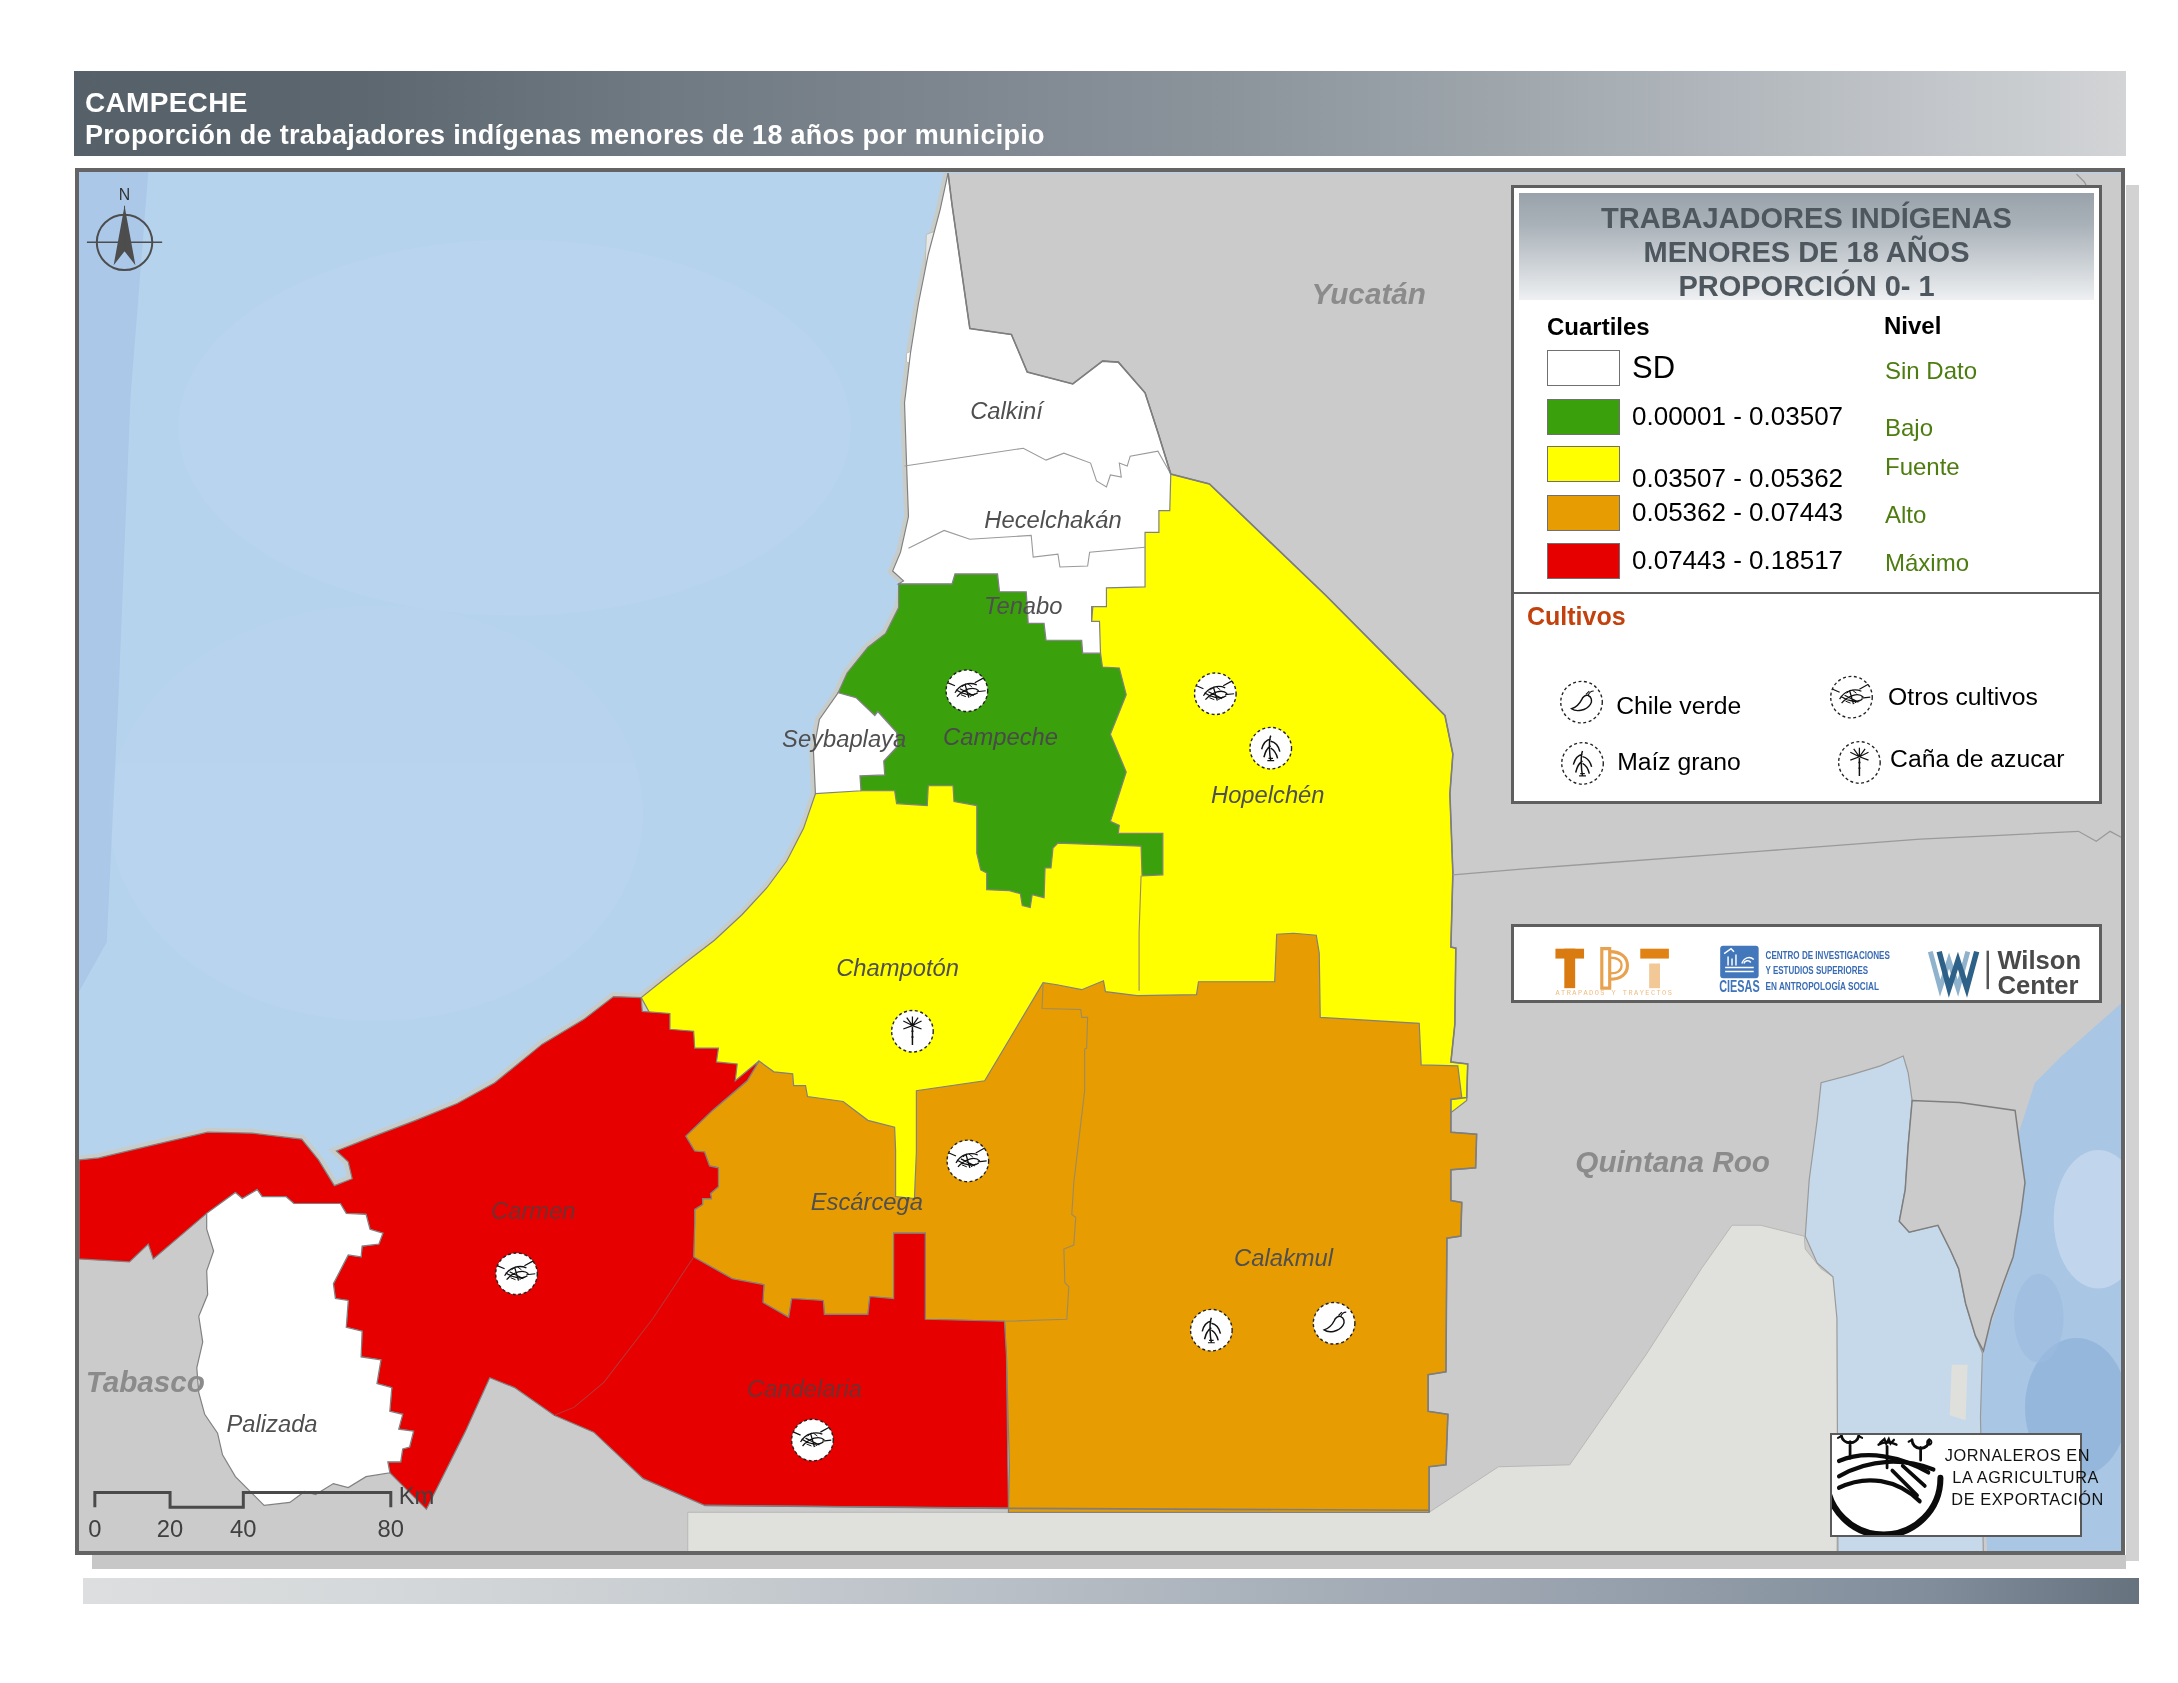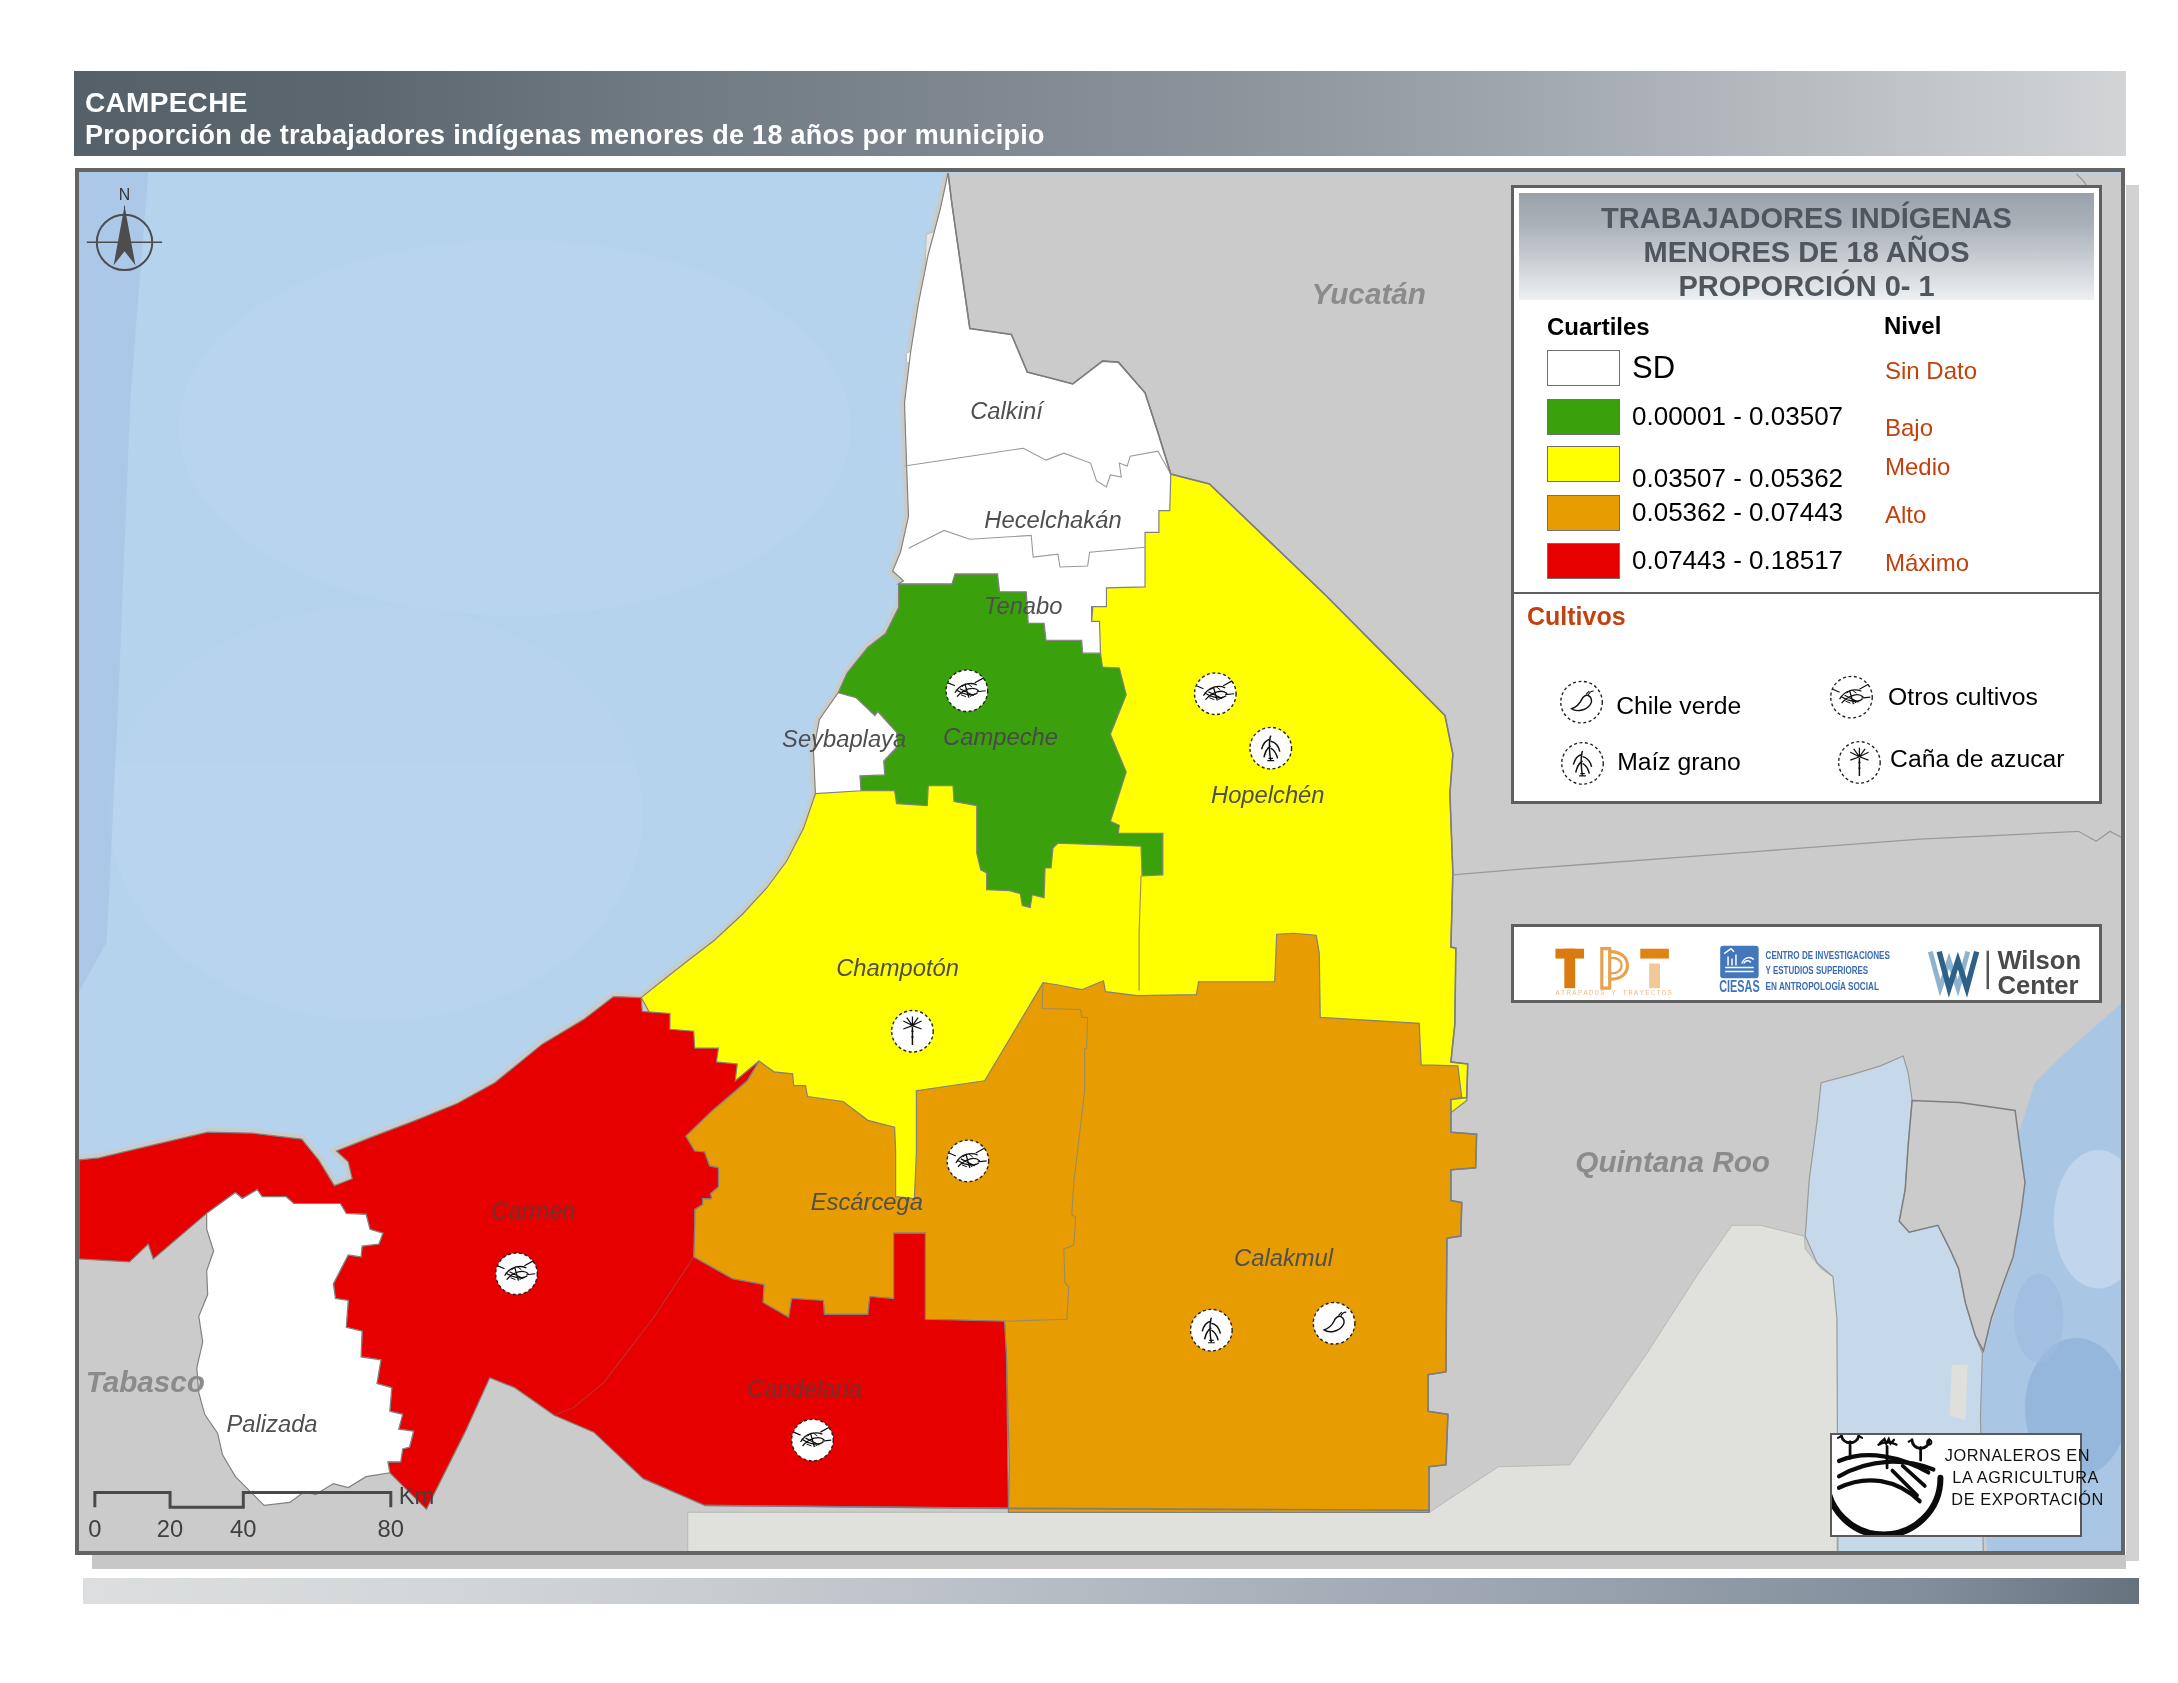--- a/index.html
+++ b/index.html
@@ -16,21 +16,21 @@
 #legend1{position:absolute;left:1511px;top:185px;width:591px;height:619px;background:#ffffff;border:3px solid #5f5f5f;box-sizing:border-box;}
 #legend2{position:absolute;left:1511px;top:806px;width:591px;height:113px;background:#ffffff;border:3px solid #5f5f5f;box-sizing:border-box;}
 #legend3{position:absolute;left:1511px;top:924px;width:591px;height:79px;background:#ffffff;border:3px solid #5f5f5f;box-sizing:border-box;}
 #jorbox{position:absolute;left:1830px;top:1433px;width:252px;height:104px;background:#ffffff;border:2px solid #5a5a5a;box-sizing:border-box;}
 .abs{position:absolute;}
 .lg-header{position:absolute;left:5px;top:5px;width:575px;height:107px;text-align:center;
  background:linear-gradient(180deg,#99a2aa 0%,#aab2b9 30%,#c6ccd1 60%,#eef0f2 100%);
  font-size:29px;font-weight:bold;color:#4e565e;line-height:34px;padding-top:8px;box-sizing:border-box;}
 .sw{position:absolute;left:33px;width:73px;height:36px;border:1.5px solid #707070;box-sizing:border-box;}
 .swl{position:absolute;left:118px;font-size:26px;color:#000;}
-.nvl{position:absolute;left:371px;font-size:24px;color:#c2410c;}
+.nvl{position:absolute;left:371px;font-size:24px;color:#4d7c0f;}
 </style>
 </head>
 <body>
 <div id="page">
   <div id="titlebar">
     <div class="t1">CAMPECHE</div>
     <div class="t2">Proporción de trabajadores indígenas menores de 18 años por municipio</div>
   </div>
   <div id="mapshadow"></div>
   <div id="rightshadow"></div>
@@ -263,21 +263,21 @@
     <div class="sw" style="top:258px;background:#ffff00;"></div>
     <div class="sw" style="top:307px;background:#e79c02;"></div>
     <div class="sw" style="top:355px;background:#e60000;"></div>
     <div class="swl" style="top:162px;font-size:31px;">SD</div>
     <div class="swl" style="top:213px;">0.00001 - 0.03507</div>
     <div class="swl" style="top:275px;">0.03507 - 0.05362</div>
     <div class="swl" style="top:309px;">0.05362 - 0.07443</div>
     <div class="swl" style="top:357px;">0.07443 - 0.18517</div>
     <div class="nvl" style="top:169px;">Sin Dato</div>
     <div class="nvl" style="top:226px;text-align:right;">Bajo</div>
-    <div class="nvl" style="top:265px;">Medio</div>
+    <div class="nvl" style="top:265px;">Fuente</div>
     <div class="nvl" style="top:313px;">Alto</div>
     <div class="nvl" style="top:361px;">Máximo</div>
     <div class="abs" style="left:0px;top:404px;width:585px;height:2px;background:#5f5f5f;"></div>
     <div class="abs" style="left:13px;top:414px;font-size:25px;font-weight:bold;color:#c2410c;">Cultivos</div>
     <svg class="abs" style="left:0;top:436px;" width="585" height="178" viewBox="0 0 591 180">
       <g transform="translate(68,79)">
           <use href="#ic-circle"></use>
           <use href="#ic-chile"></use>
         </g>
       <g transform="translate(69,141)">

